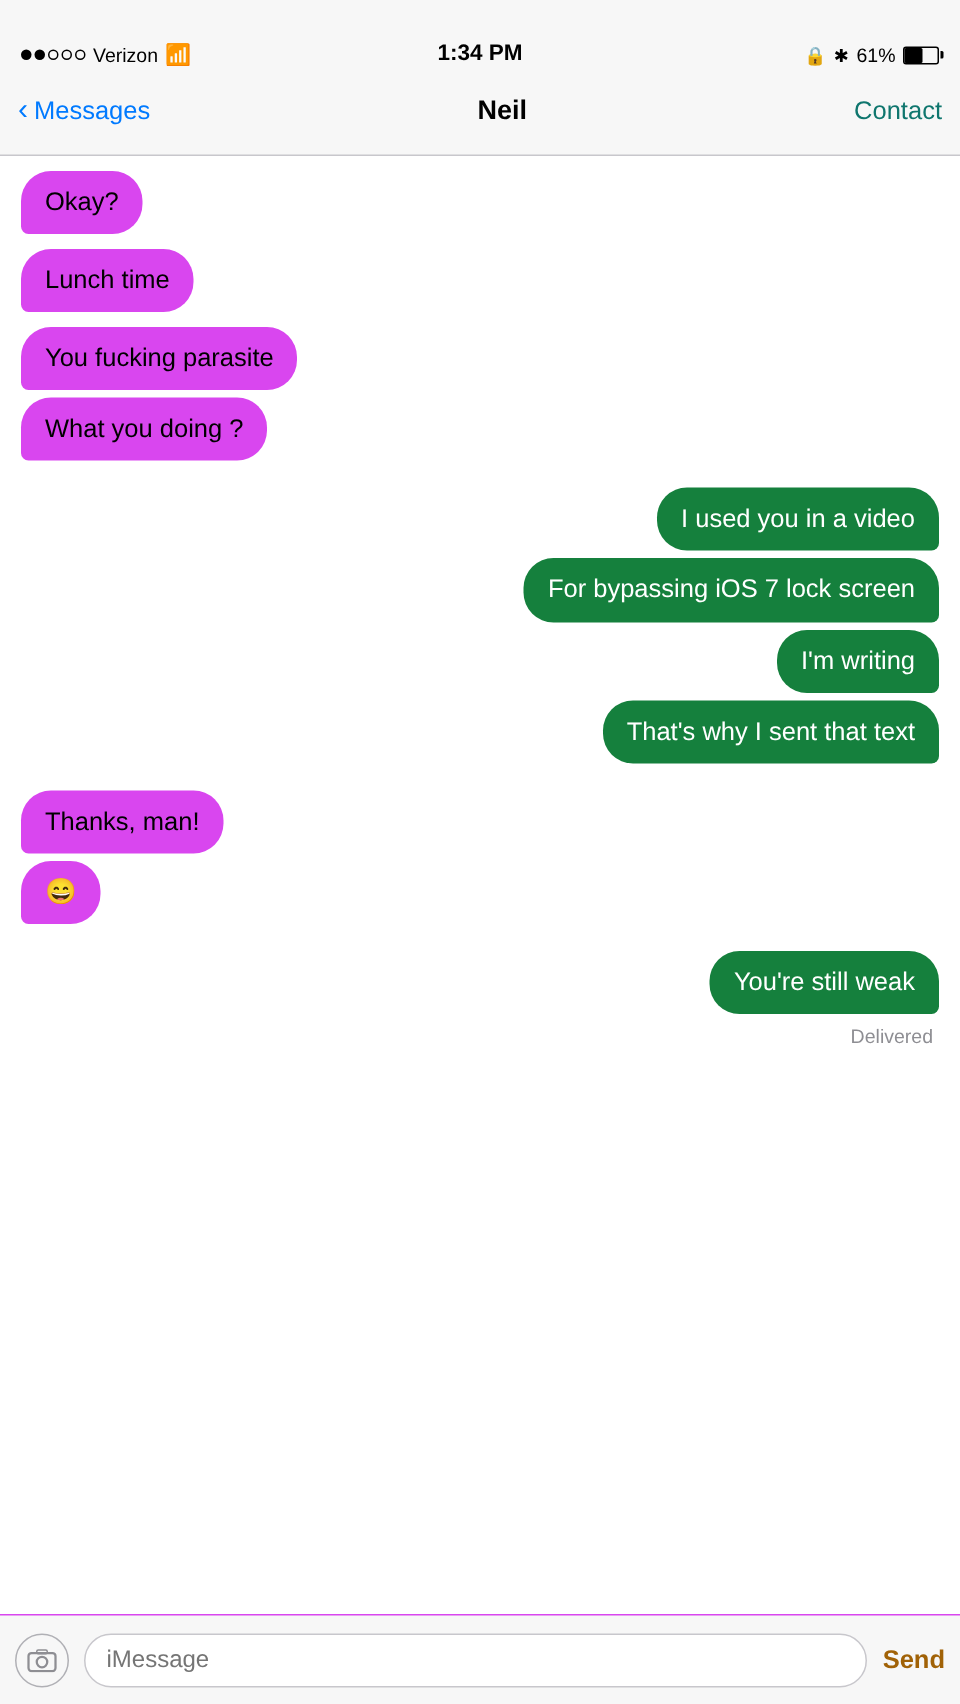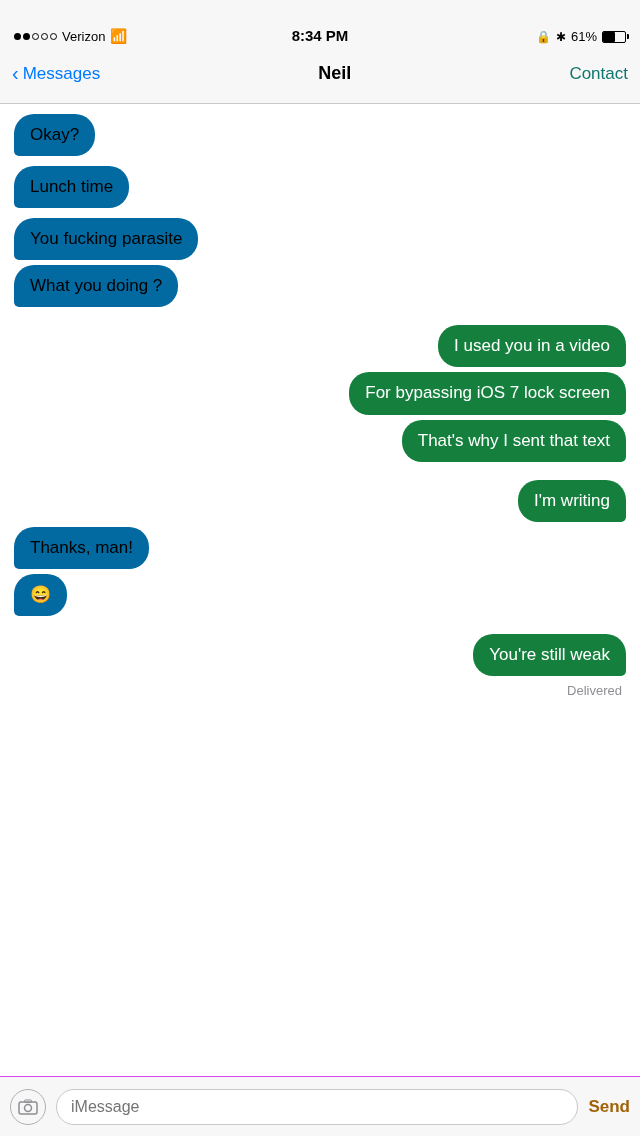--- a/index.html
+++ b/index.html
@@ -154,21 +154,21 @@
 
     .bubble {
       max-width: 72%;
       padding: 10px 16px;
       border-radius: 20px;
       font-size: 17px;
       line-height: 1.3;
       word-wrap: break-word;
     }
     .bubble.received {
-      background: #0369a1;
+      background: #d946ef;
       color: #000;
       border-bottom-left-radius: 5px;
     }
     .bubble.sent {
       background: #15803d;
       color: #fff;
       border-bottom-right-radius: 5px;
     }
 
     .delivered-label {
@@ -233,21 +233,21 @@
     <div class="signal-dots">
       <div class="dot"></div>
       <div class="dot"></div>
       <div class="dot empty"></div>
       <div class="dot empty"></div>
       <div class="dot empty"></div>
     </div>
     <span class="carrier-text">Verizon</span>
     <span class="wifi-icon">📶</span>
   </div>
-  <div class="status-center">8:34 PM</div>
+  <div class="status-center">1:34 PM</div>
   <div class="status-right">
     <span style="font-size:12px;">🔒</span>
     <span style="font-size:12px;">✱</span>
     <span>61%</span>
     <div class="battery-container">
       <div class="battery-box">
         <div class="battery-fill"></div>
         <div class="battery-nub"></div>
       </div>
     </div>
@@ -275,25 +275,25 @@
     </div>
     <div class="bubble-row received" style="margin-bottom: 14px;">
       <div class="bubble received">What you doing ?</div>
     </div>
     <div class="bubble-row sent" style="margin-bottom: 1px;">
       <div class="bubble sent">I used you in a video</div>
     </div>
     <div class="bubble-row sent" style="margin-bottom: 1px;">
       <div class="bubble sent">For bypassing iOS 7 lock screen</div>
     </div>
+    <div class="bubble-row sent" style="margin-bottom: 1px;">
+      <div class="bubble sent">I'm writing</div>
+    </div>
     <div class="bubble-row sent" style="margin-bottom: 14px;">
       <div class="bubble sent">That's why I sent that text</div>
-    </div>
-    <div class="bubble-row sent" style="margin-bottom: 1px;">
-      <div class="bubble sent">I'm writing</div>
     </div>
     <div class="bubble-row received" style="margin-bottom: 1px;">
       <div class="bubble received">Thanks, man!</div>
     </div>
     <div class="bubble-row received" style="margin-bottom: 14px;">
       <div class="bubble received">😄</div>
     </div>
     <div class="bubble-row sent" style="margin-bottom: 1px;">
       <div class="bubble sent">You're still weak</div>
     </div>

